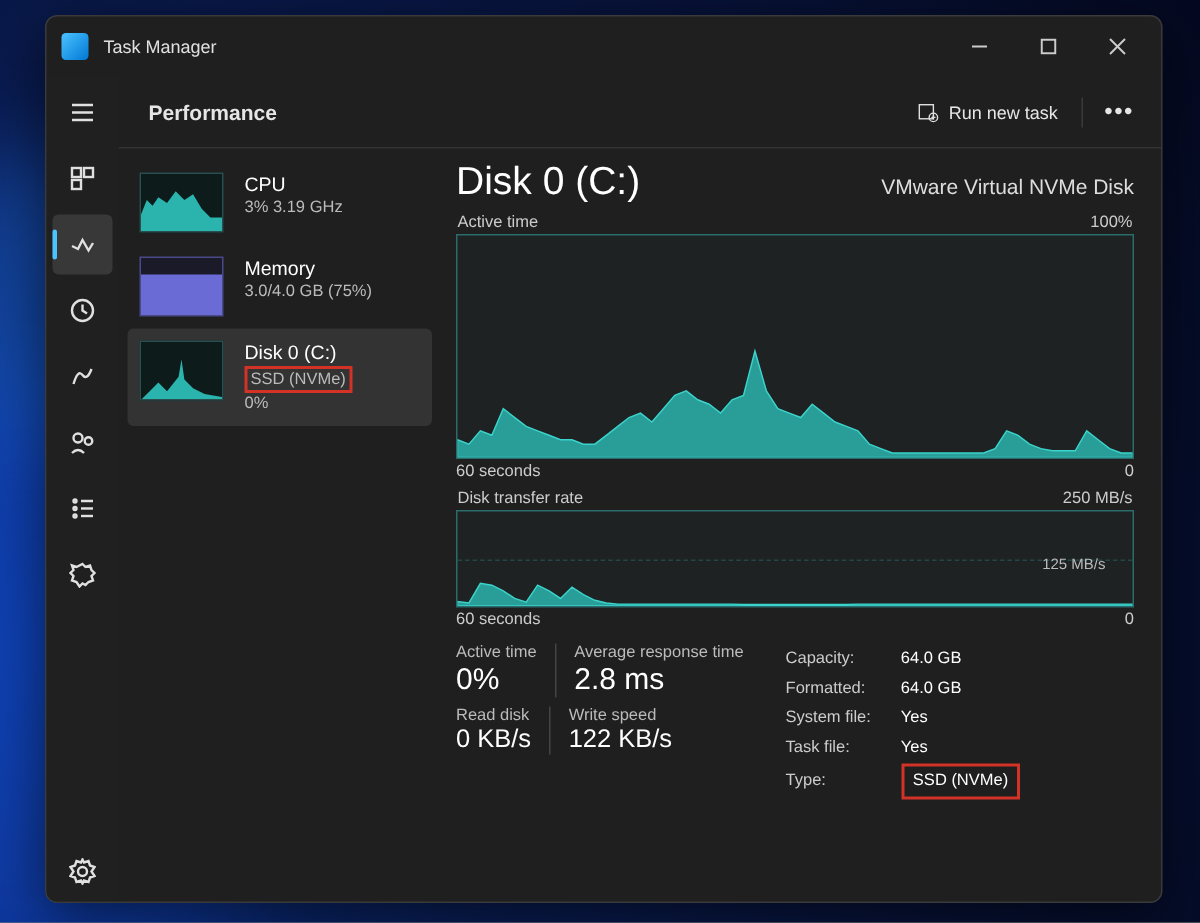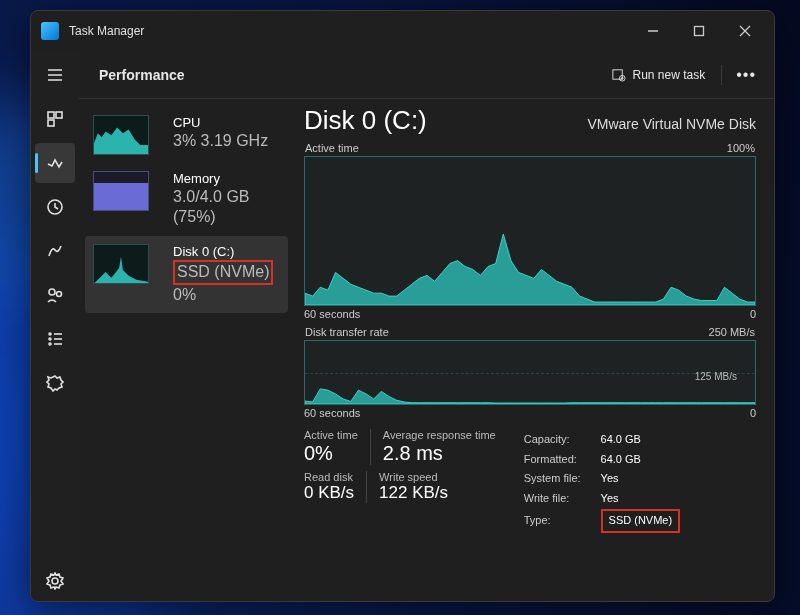--- a/index.html
+++ b/index.html
@@ -35,30 +35,30 @@
   .content { flex:1; display:flex; flex-direction:column; }
   .header { height:48px; display:flex; align-items:center; padding:0 10px 0 20px; border-bottom:1px solid #333; }
   .header h1 { font-size:14px; font-weight:600; }
   .header .spacer { flex:1; }
   .hbtn { height:32px; padding:0 10px; display:flex; align-items:center; gap:6px; font-size:12px; border-radius:4px;justify-content:flex-end; }
   .hbtn svg { width:15px; height:15px; stroke:#e0e0e0; fill:none; }
   .hdiv { width:1px; height:20px; background:#3a3a3a; margin:0 6px; }
   .dots { font-size:16px; letter-spacing:1px; padding:0 8px; }
   .main { flex:1; display:flex; overflow:hidden; }
   .perf-list { width:215px; padding:8px 6px; }
-  .perf-item { display:flex; gap:24px; padding:8px; border-radius:4px; min-height:56px; }
+  .perf-item { display:flex; gap:14px; padding:8px; border-radius:4px; min-height:56px; }
   .perf-item.selected { background:#333; }
   .thumb { width:56px; height:40px; background:#0d1b1b; border:1px solid #2a4f4f; position:relative; overflow:hidden; flex-shrink:0; }
   .thumb svg { position:absolute; inset:0; }
   .thumb.mem { background:#1a1a28; border-color:#4a4a88; }
   .thumb.mem .fill { position:absolute; left:0; right:0; bottom:0; height:72%; background:#6b6bd6; }
   .thumb.eth { background:#1a0d14; border-color:#5a2a3a; }
   .perf-txt { min-width:0; }
   .perf-name { font-size:13px; color:#fff; line-height:1.2; }
-  .perf-sub { font-size:16px; color:#bbb; line-height:1.3; }
+  .perf-sub { font-size:11px; color:#bbb; line-height:1.3; }
   .perf-sub.hl { border:2px solid #d23326; padding:0 2px; display:inline-block; }
   .detail { flex:1; padding:6px 18px 10px 10px; overflow:hidden; }
   .d-head { display:flex; align-items:baseline; justify-content:space-between; }
   .d-title { font-size:26px; font-weight:300; color:#fff; }
   .d-sub { font-size:14px; color:#ddd; }
   .chart-wrap { margin-top:6px; }
   .chart-hrow { display:flex; justify-content:space-between; font-size:11px; color:#ccc; padding:0 1px; }
   .chart { height:150px; border:1px solid #2a6b6b; background:rgba(42,107,107,0.05); position:relative; margin-top:2px; }
   .chart.small { height:65px; }
   .chart svg { width:100%; height:100%; display:block; }
@@ -296,21 +296,21 @@
                   </tr>
               <tr>
                     <td>Formatted:</td>
                     <td class="v">64.0 GB</td>
                   </tr>
               <tr>
                     <td>System file:</td>
                     <td class="v">Yes</td>
                   </tr>
               <tr>
-                    <td>Write file:</td>
+                    <td>Task file:</td>
                     <td class="v">Yes</td>
                   </tr>
               <tr>
                     <td>Type:</td>
                     <td class="v hl">SSD (NVMe)</td>
                   </tr>
             </tbody>
               </table>
           </div>
 

